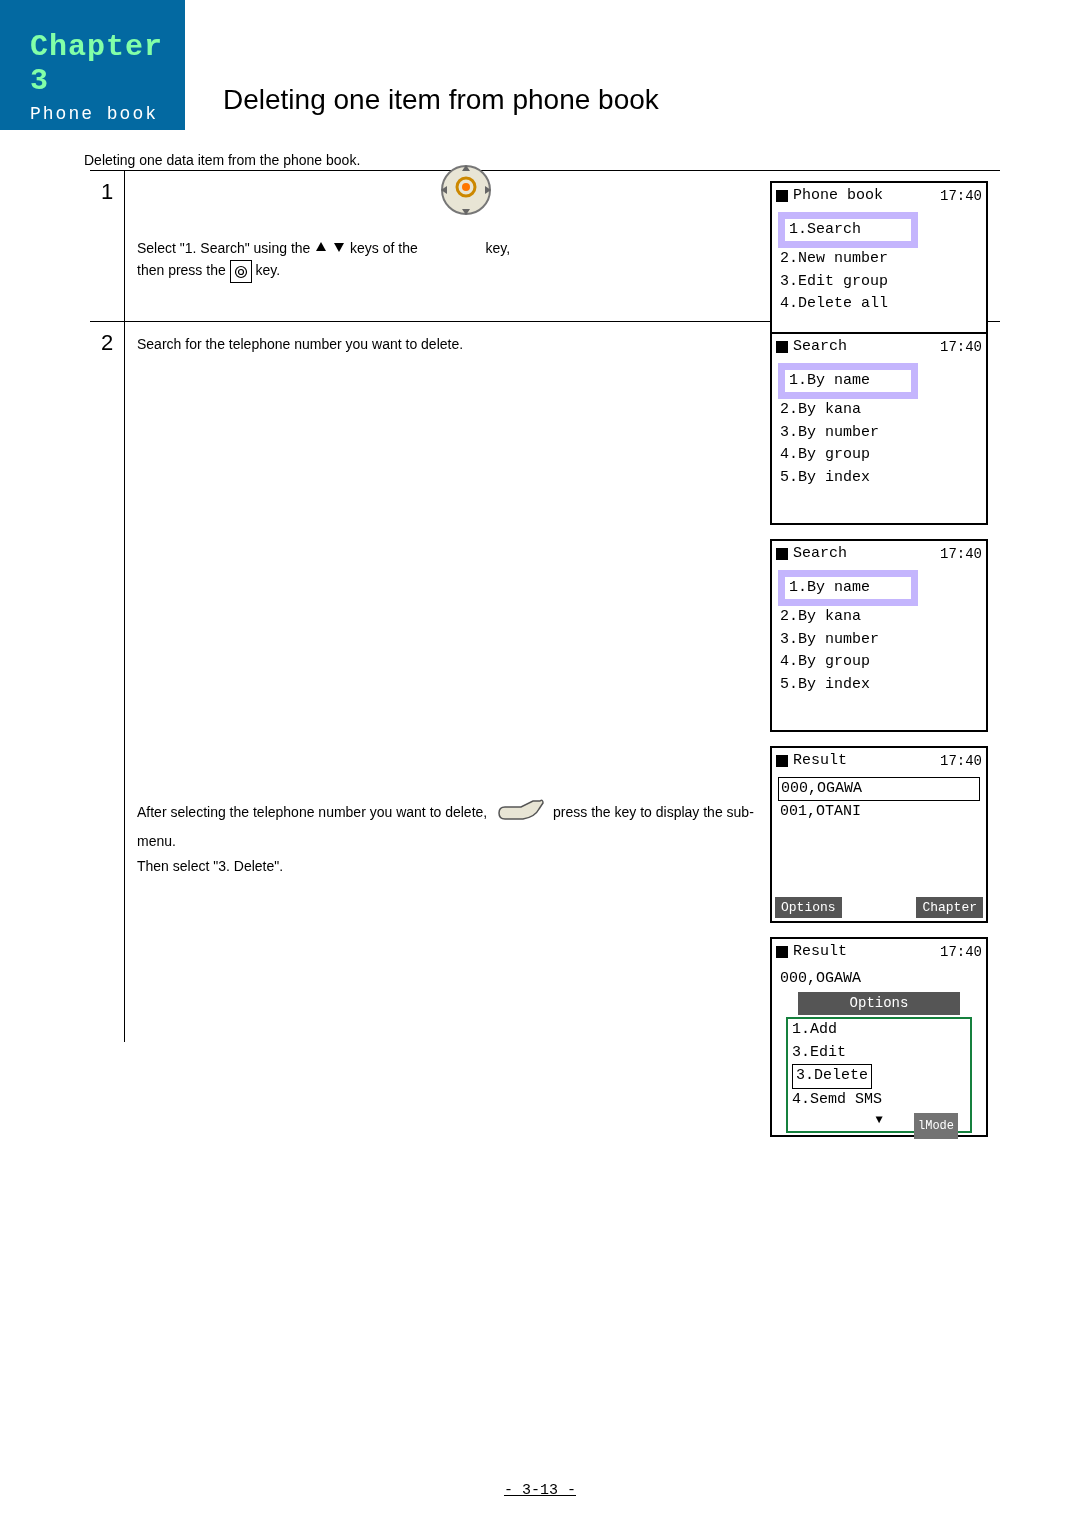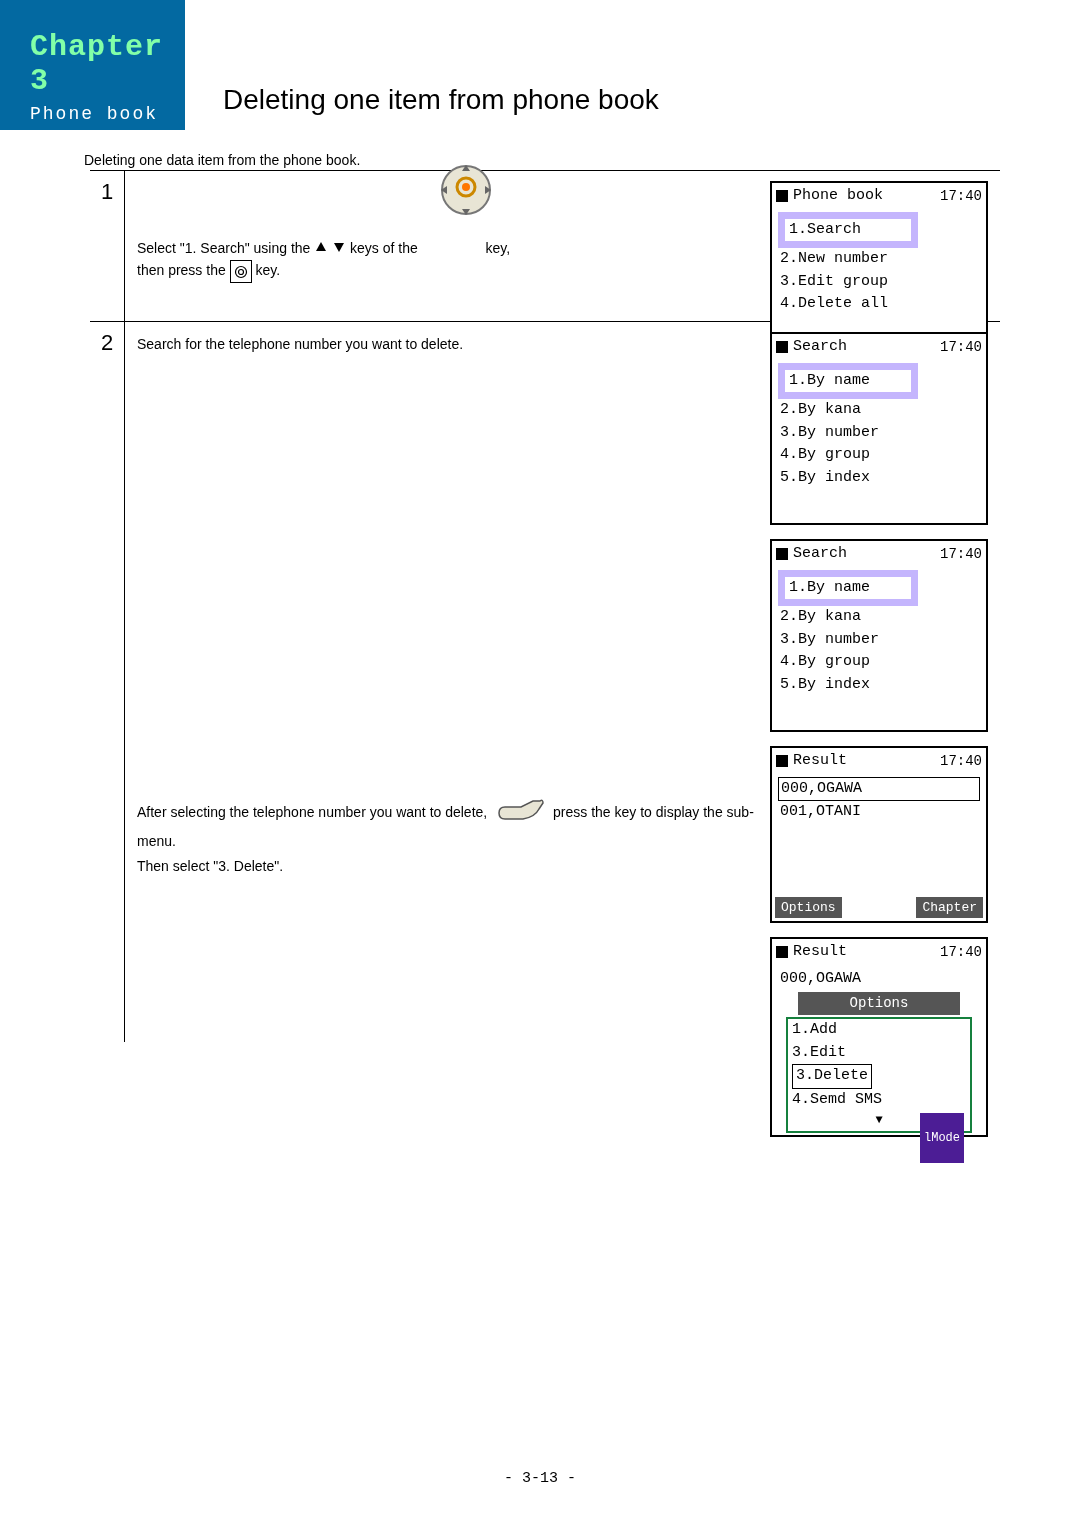--- a/index.html
+++ b/index.html
@@ -156,34 +156,35 @@
     border: 1px solid #000;
     padding: 0 3px;
     display: inline-block;
   }
   .down-arrow {
     text-align: center;
     font-size: 12px;
   }
   .lmode {
     float: right;
-    background: #4c1d95;
+    background: #737373;
     color: #fff;
     font-size: 12px;
-    padding: 16px 4px;
+    padding: 4px 4px;
     margin-top: -16px;
-    margin-right: 2px;
+    margin-right: 8px;
   }
   .page-num {
     position: absolute;
-    bottom: 40px;
+    bottom: 28px;
     width: 100%;
     text-align: center;
     font-size: 15px;
     font-family: "Courier New", monospace;
+    text-decoration: underline;
   }
   .step1-text {
     padding-top: 55px;
     position: relative;
   }
   .joystick-icon-wrap {
     position: absolute;
     left: 300px;
     top: -22px;
   }

